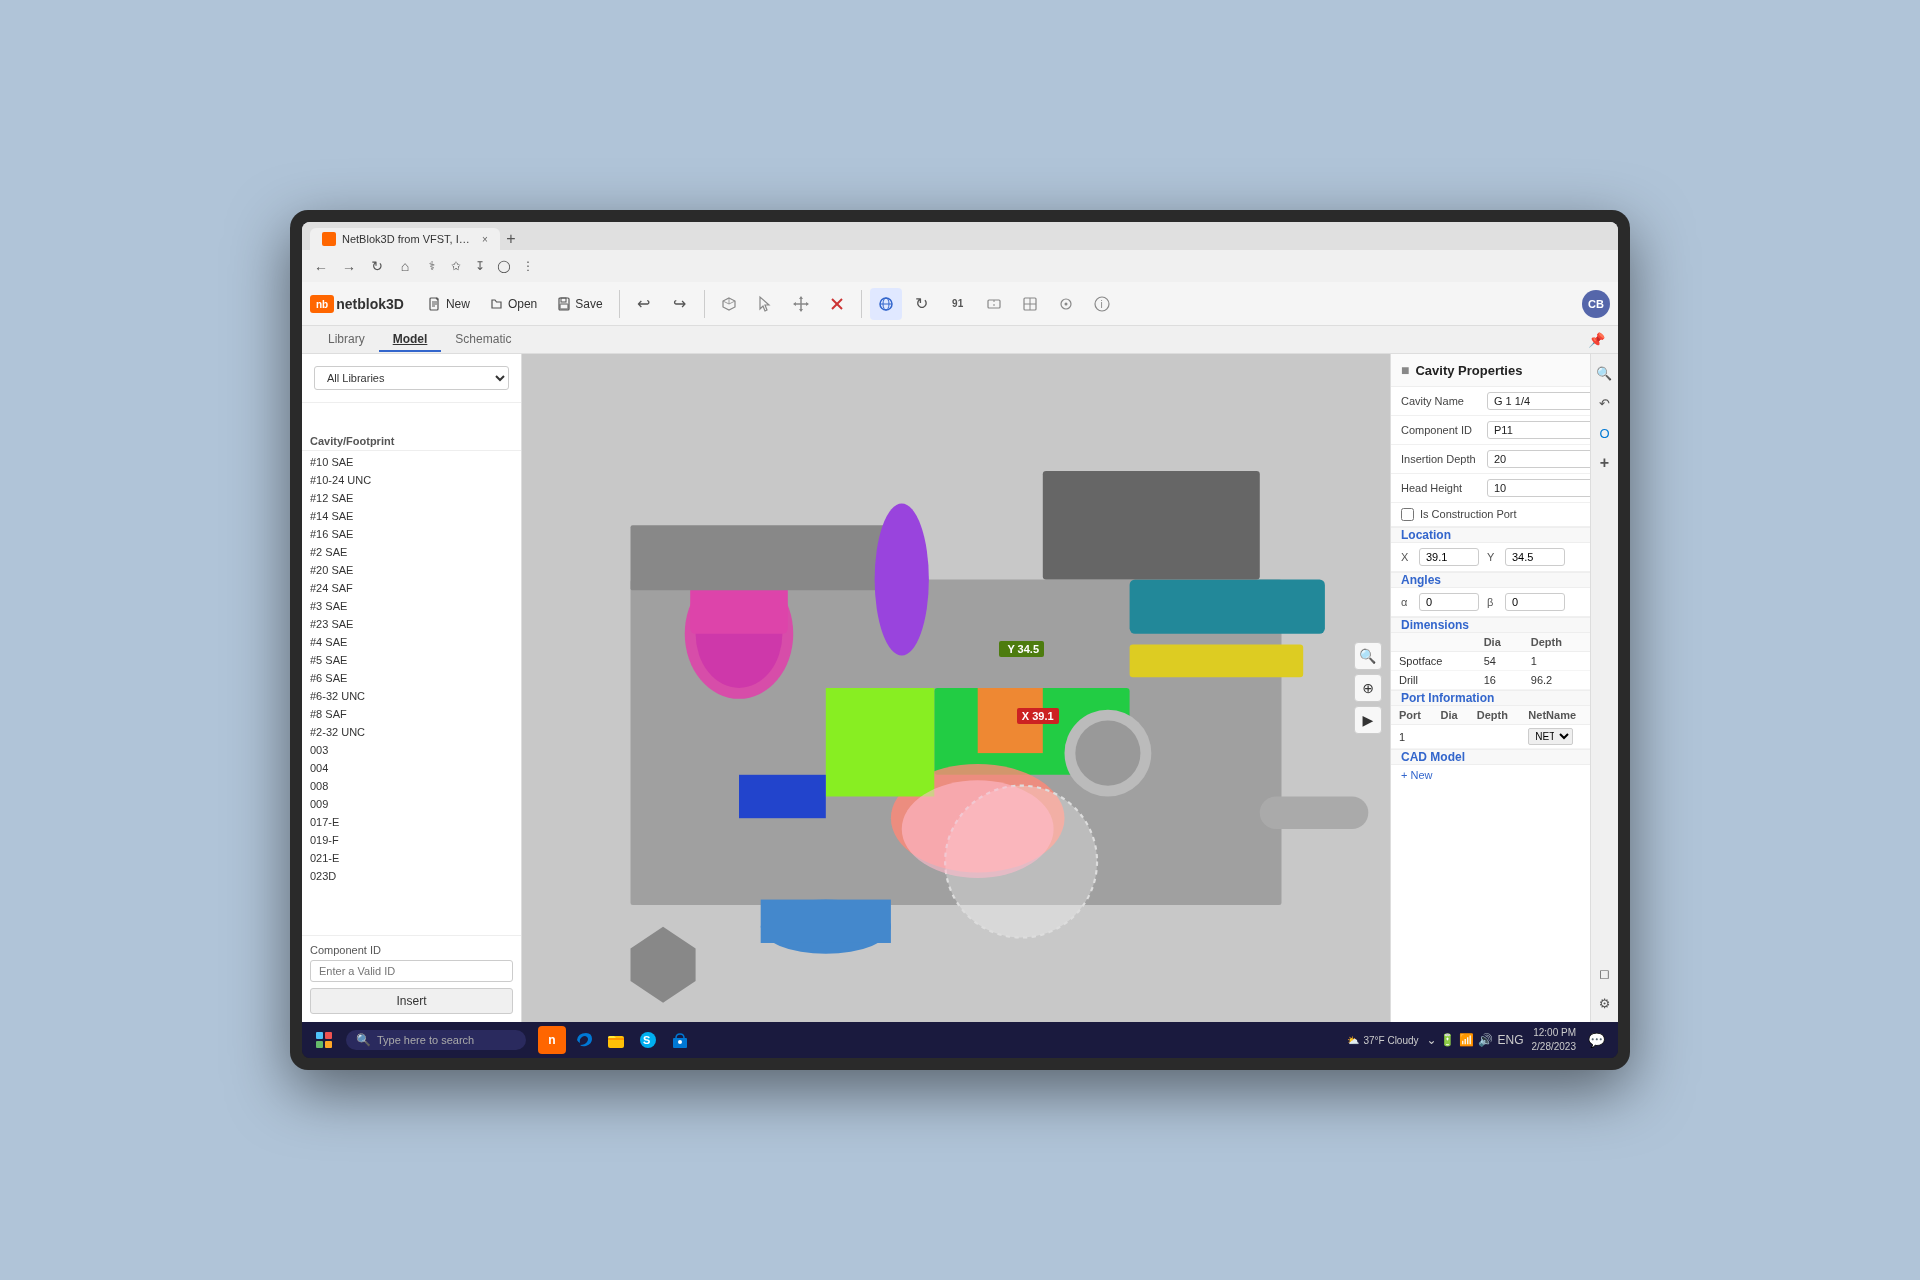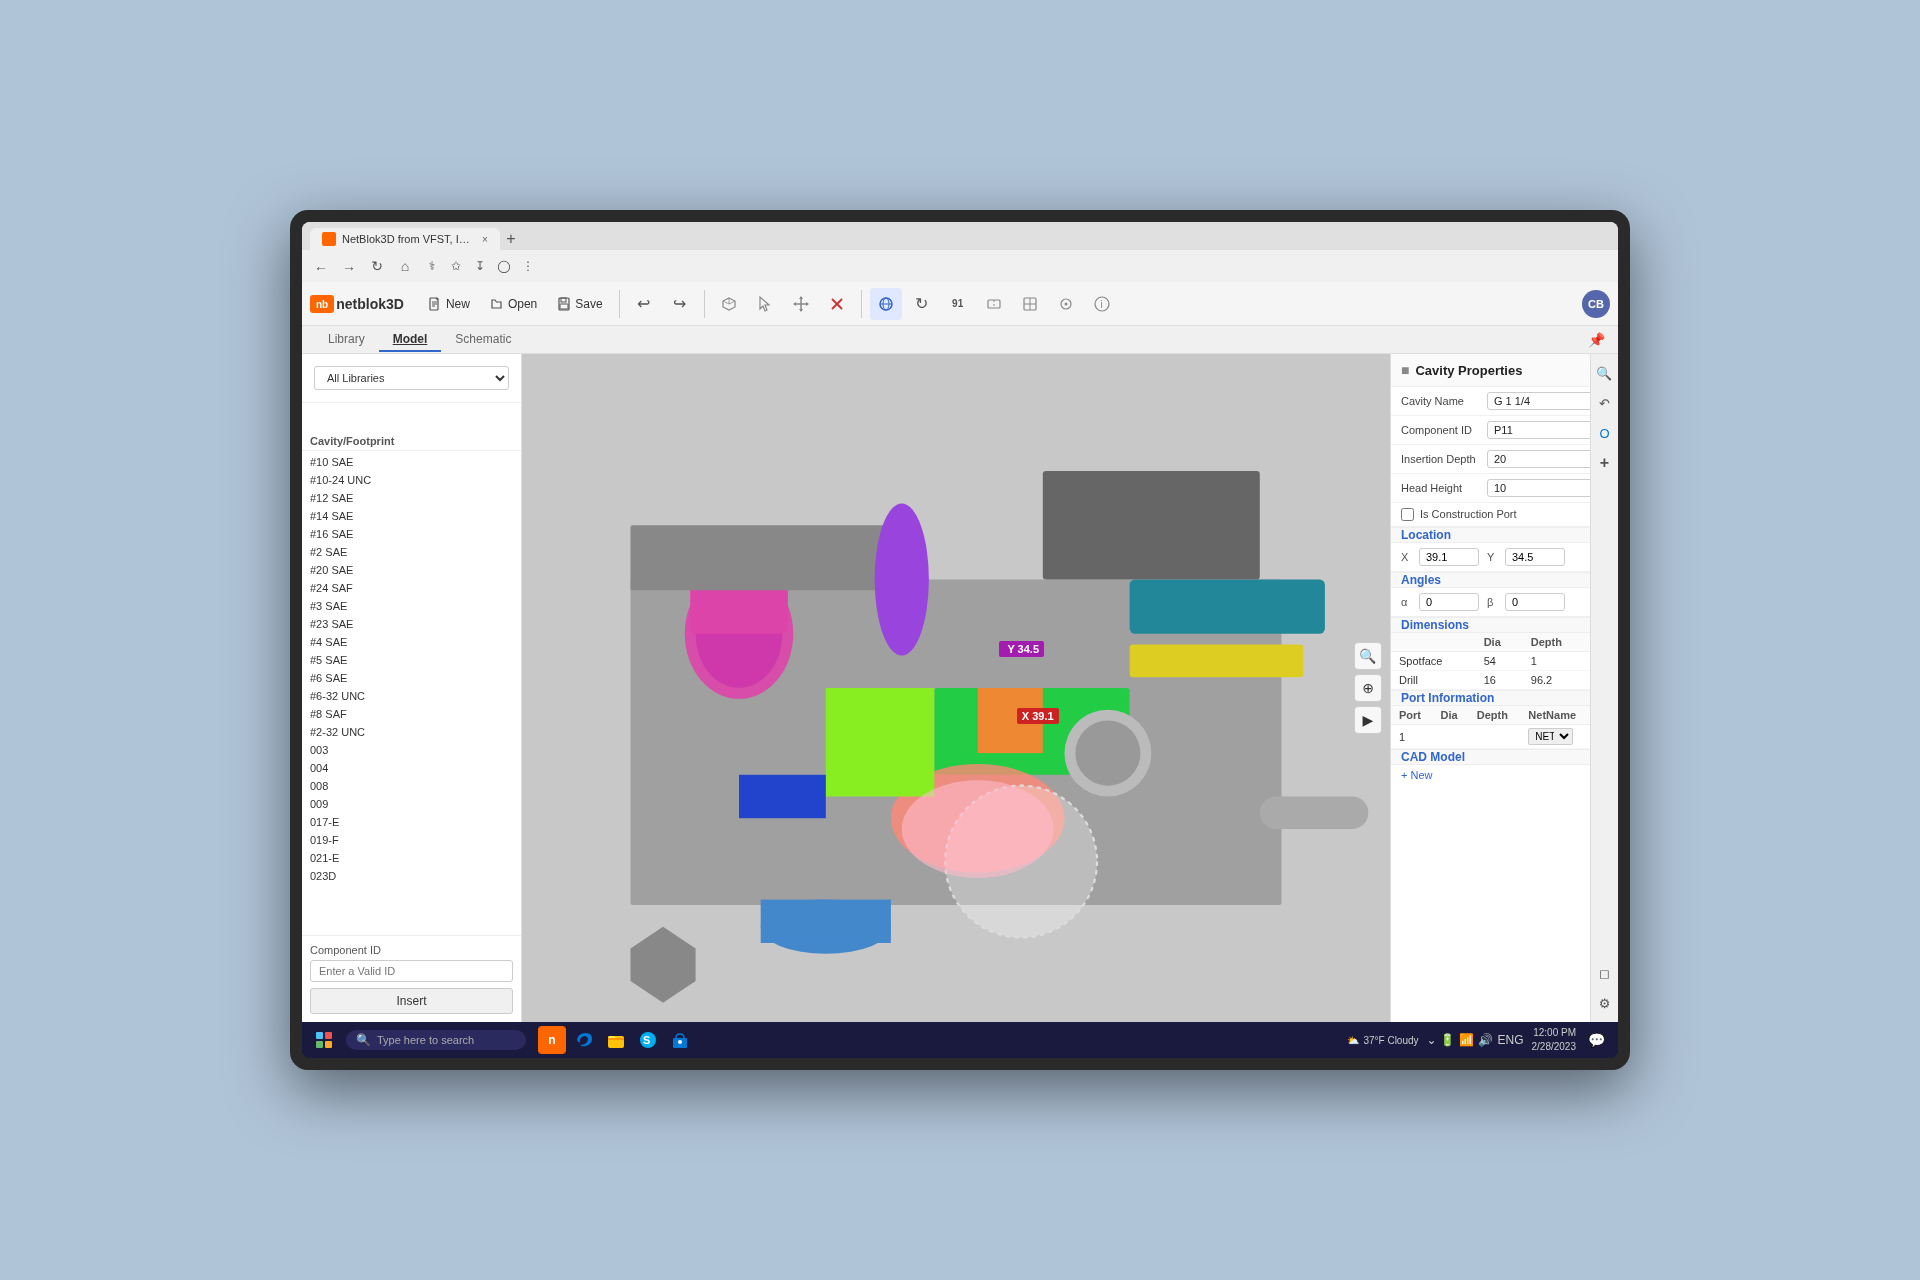--- a/index.html
+++ b/index.html
@@ -377,21 +377,21 @@
     .coord-label {
       position: absolute;
       padding: 2px 5px;
       font-size: 11px;
       font-weight: bold;
       border-radius: 2px;
       color: white;
     }
 
     .coord-y {
-      background: #a21caf;
+      background: #4d7c0f;
       top: 43%;
       left: 55%;
       padding-left: 8px;
     }
 
     .coord-x {
       background: #cc2222;
       top: 53%;
       left: 58%;
     }

